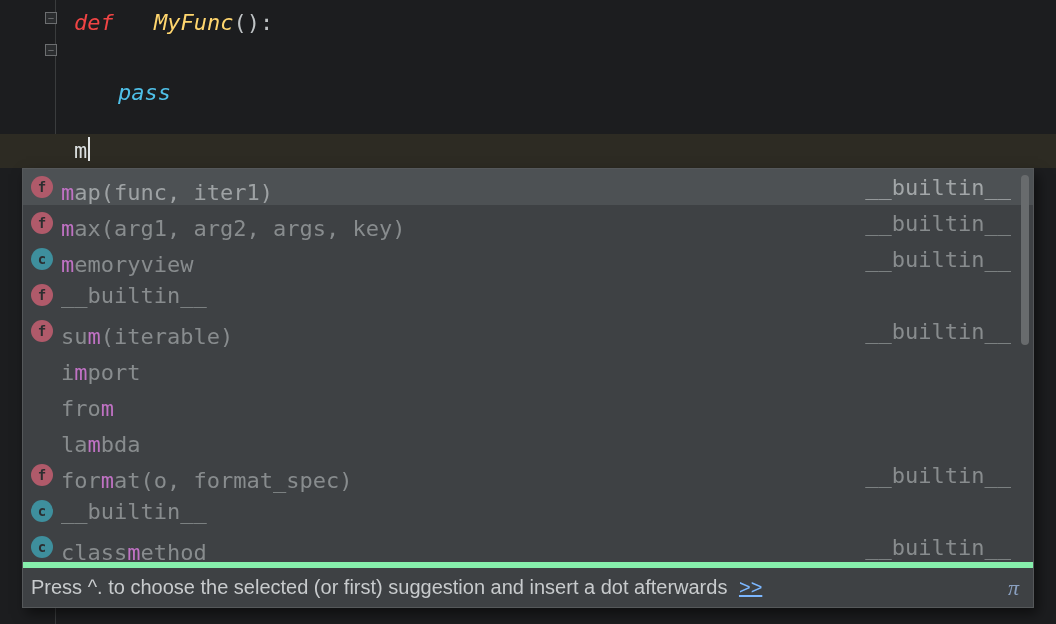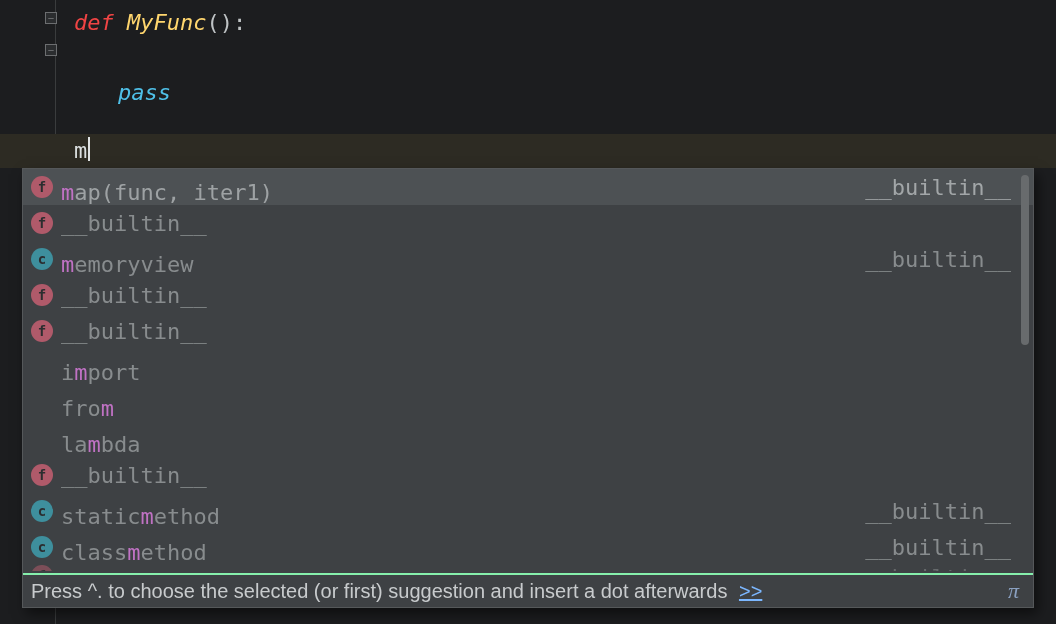--- a/index.html
+++ b/index.html
@@ -40,21 +40,21 @@
   .code {
     position: absolute;
     left: 74px;
     top: 6px;
     font-size: 22px;
     line-height: 34px;
     font-style: italic;
     color: #9fa3a5;
   }
   .kw-def { color: #ef4444; }
-  .fn-name { color: #ffd66e; font-style: italic; }
+  .fn-name { color: #ffd66e; font-style: italic; margin-left: 27px; }
   .paren { color: #bfc3c5; font-style: normal; }
   .kw-pass { color: #4fc0e8; }
   .line2 { padding-left: 44px; margin-top: 36px; }
 
   .current-line {
     position: absolute;
     left: 0;
     top: 134px;
     width: 100%;
     height: 34px;
@@ -148,23 +148,23 @@
     height: 170px;
     background: #686b6d;
     border-radius: 4px;
   }
 
   .hintbar {
     position: absolute;
     left: 0;
     right: 0;
     bottom: 0;
-    height: 34px;
+    height: 45px;
     background: #3e4144;
-    border-top: 2px solid #86efac;
+    border-top: 6px solid #86efac;
     display: flex;
     align-items: center;
     padding: 0 8px;
     font-family: -apple-system, "Helvetica Neue", Arial, sans-serif;
     font-size: 20px;
   }
   .hint-text { color: #c8cbcd; flex: 1 1 auto; }
   .hint-link { color: #7cb7ff; text-decoration: underline; margin-left: 6px; cursor: pointer; }
   .pi {
     flex: 0 0 auto;
@@ -197,29 +197,29 @@
   </div>
 
   <div class="current-line"></div>
   <div class="typed">
     <span>m</span><span class="caret"></span>
   </div>
 
   <div class="popup">
     <div class="list" id="list">
         <div class="row selected"><span class="badge b-f">f</span><span class="label"><span class="hl">m</span>ap(func, iter1)</span><span class="origin">__builtin__</span></div>
-        <div class="row"><span class="badge b-f">f</span><span class="origin">__builtin__</span></div>
+        <div class="row"><span class="badge b-f">f</span><span class="label"><span class="hl">m</span>ax(arg1, arg2, args, key)</span><span class="origin">__builtin__</span></div>
         <div class="row"><span class="badge b-c">c</span><span class="label"><span class="hl">m</span>emoryview</span><span class="origin">__builtin__</span></div>
         <div class="row"><span class="badge b-f">f</span><span class="origin">__builtin__</span></div>
-        <div class="row"><span class="badge b-f">f</span><span class="origin">__builtin__</span></div>
+        <div class="row"><span class="badge b-f">f</span><span class="label">su<span class="hl">m</span>(iterable)</span><span class="origin">__builtin__</span></div>
         <div class="row"><span class="badge b-none"></span><span class="label">i<span class="hl">m</span>port</span></div>
         <div class="row"><span class="badge b-none"></span><span class="label">fro<span class="hl">m</span></span></div>
         <div class="row"><span class="badge b-none"></span><span class="label">la<span class="hl">m</span>bda</span></div>
-        <div class="row"><span class="badge b-f">f</span><span class="origin">__builtin__</span></div>
-        <div class="row"><span class="badge b-c">c</span><span class="label">static<span class="hl">m</span>ethod</span><span class="origin">__builtin__</span></div>
+        <div class="row"><span class="badge b-f">f</span><span class="label">for<span class="hl">m</span>at(o, format_spec)</span><span class="origin">__builtin__</span></div>
+        <div class="row"><span class="badge b-c">c</span><span class="origin">__builtin__</span></div>
         <div class="row"><span class="badge b-c">c</span><span class="label">class<span class="hl">m</span>ethod</span><span class="origin">__builtin__</span></div>
         <div class="row cut"><span class="badge b-f">f</span><span class="label">c<span class="hl">m</span>p(x, y)</span><span class="origin">__builtin__</span></div>
       </div>
 
     <div class="scrollbar-track">
       <div class="scrollbar-thumb"></div>
     </div>
 
     <div class="hintbar">
       <span class="hint-text">

